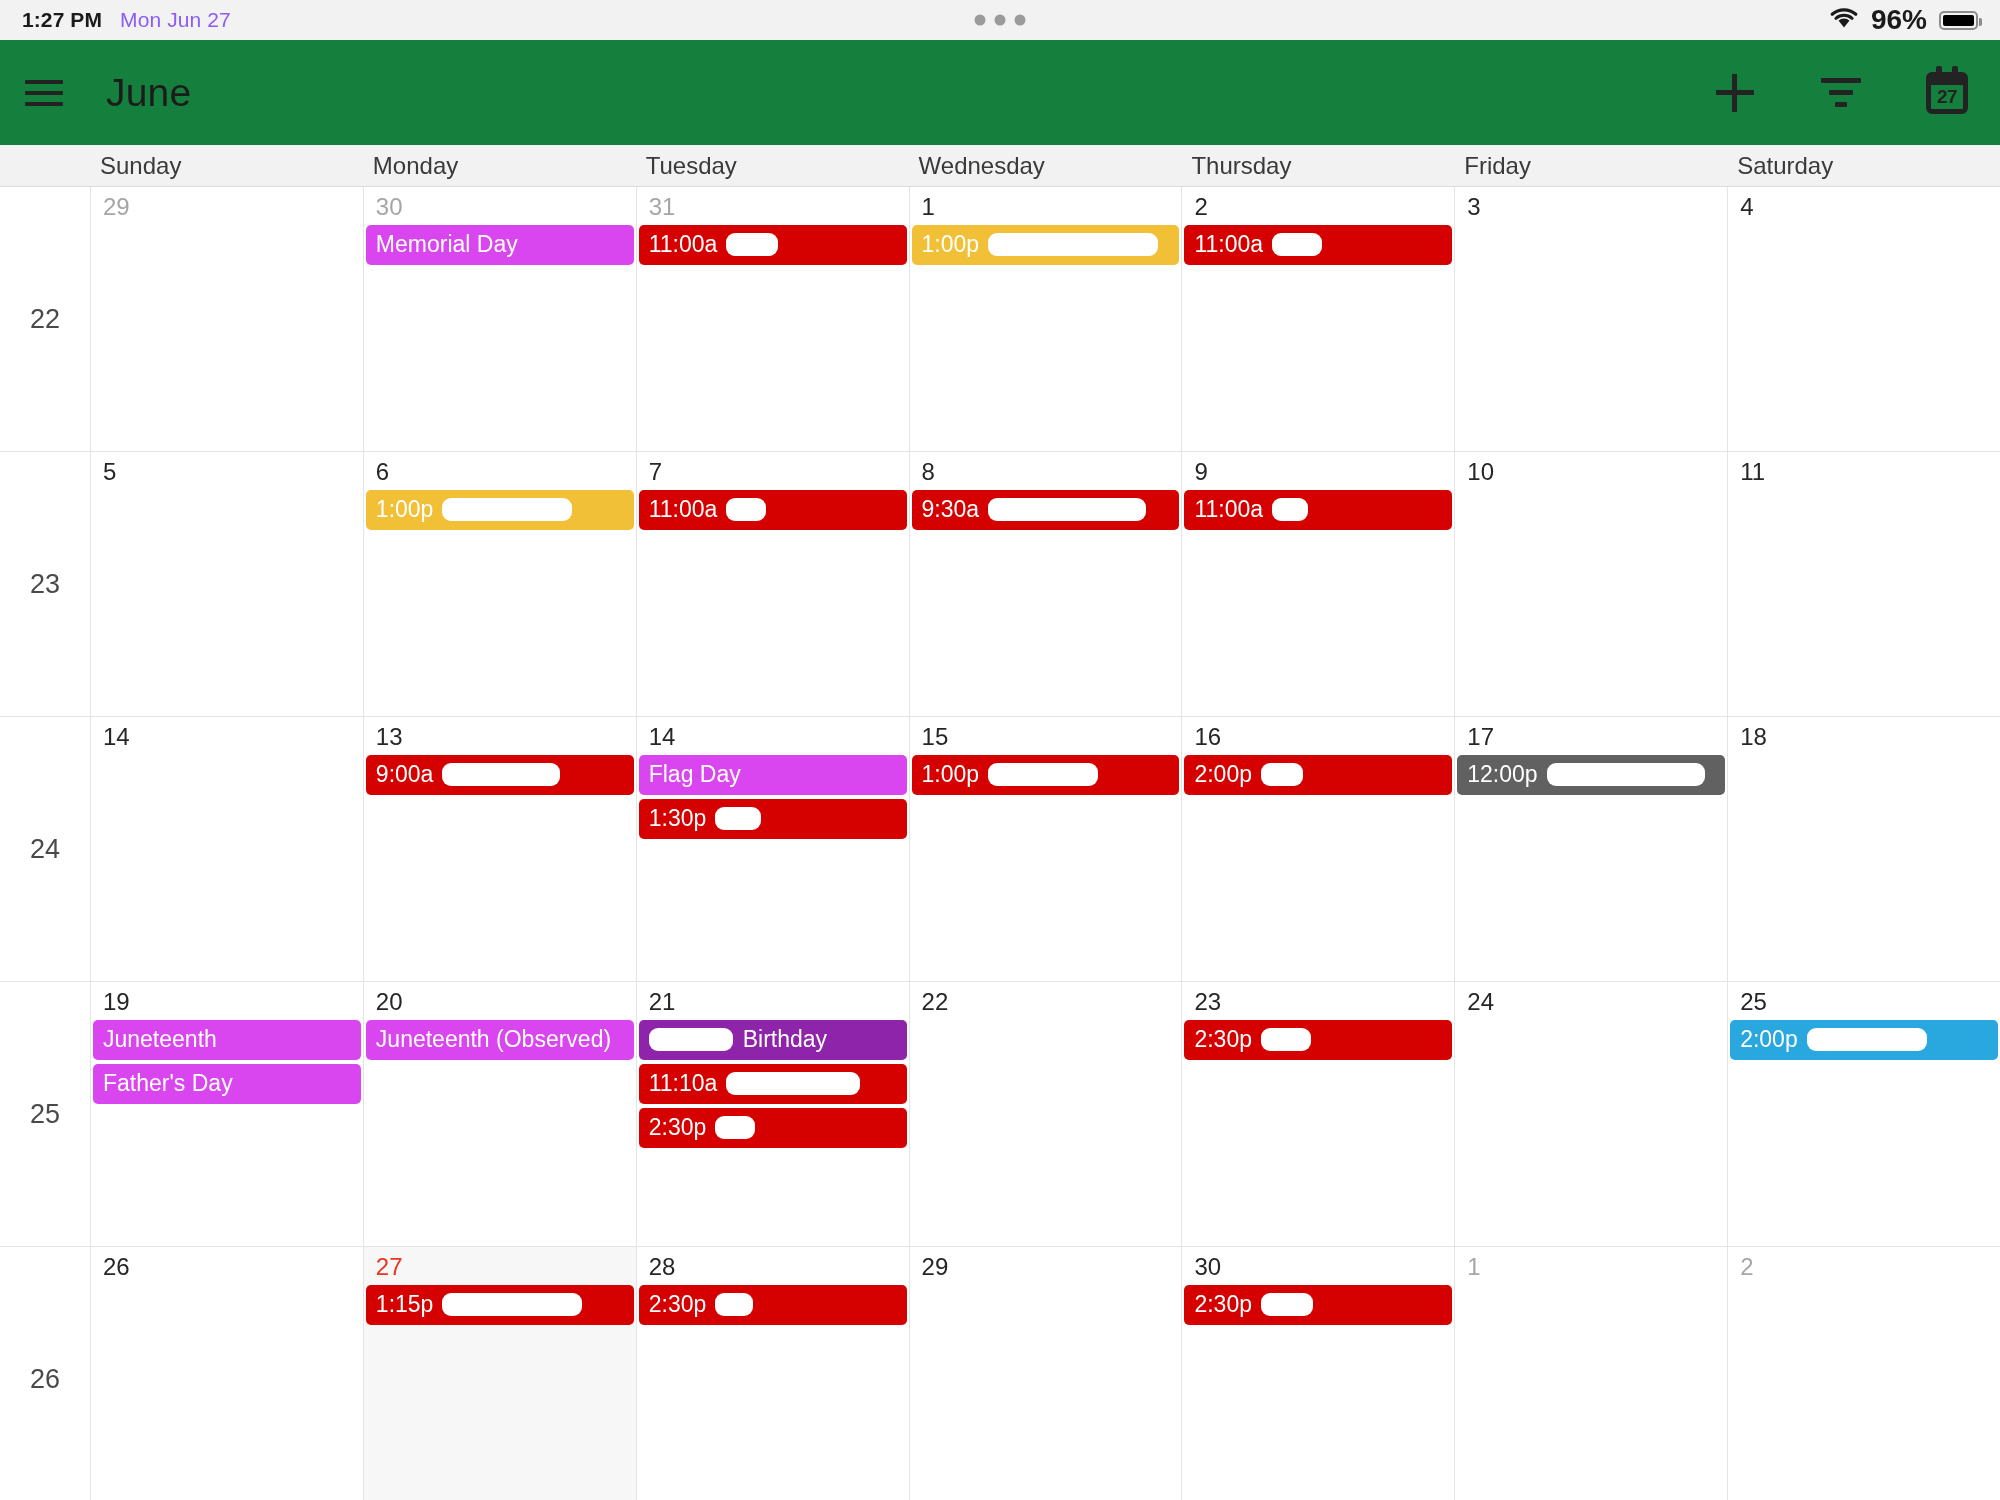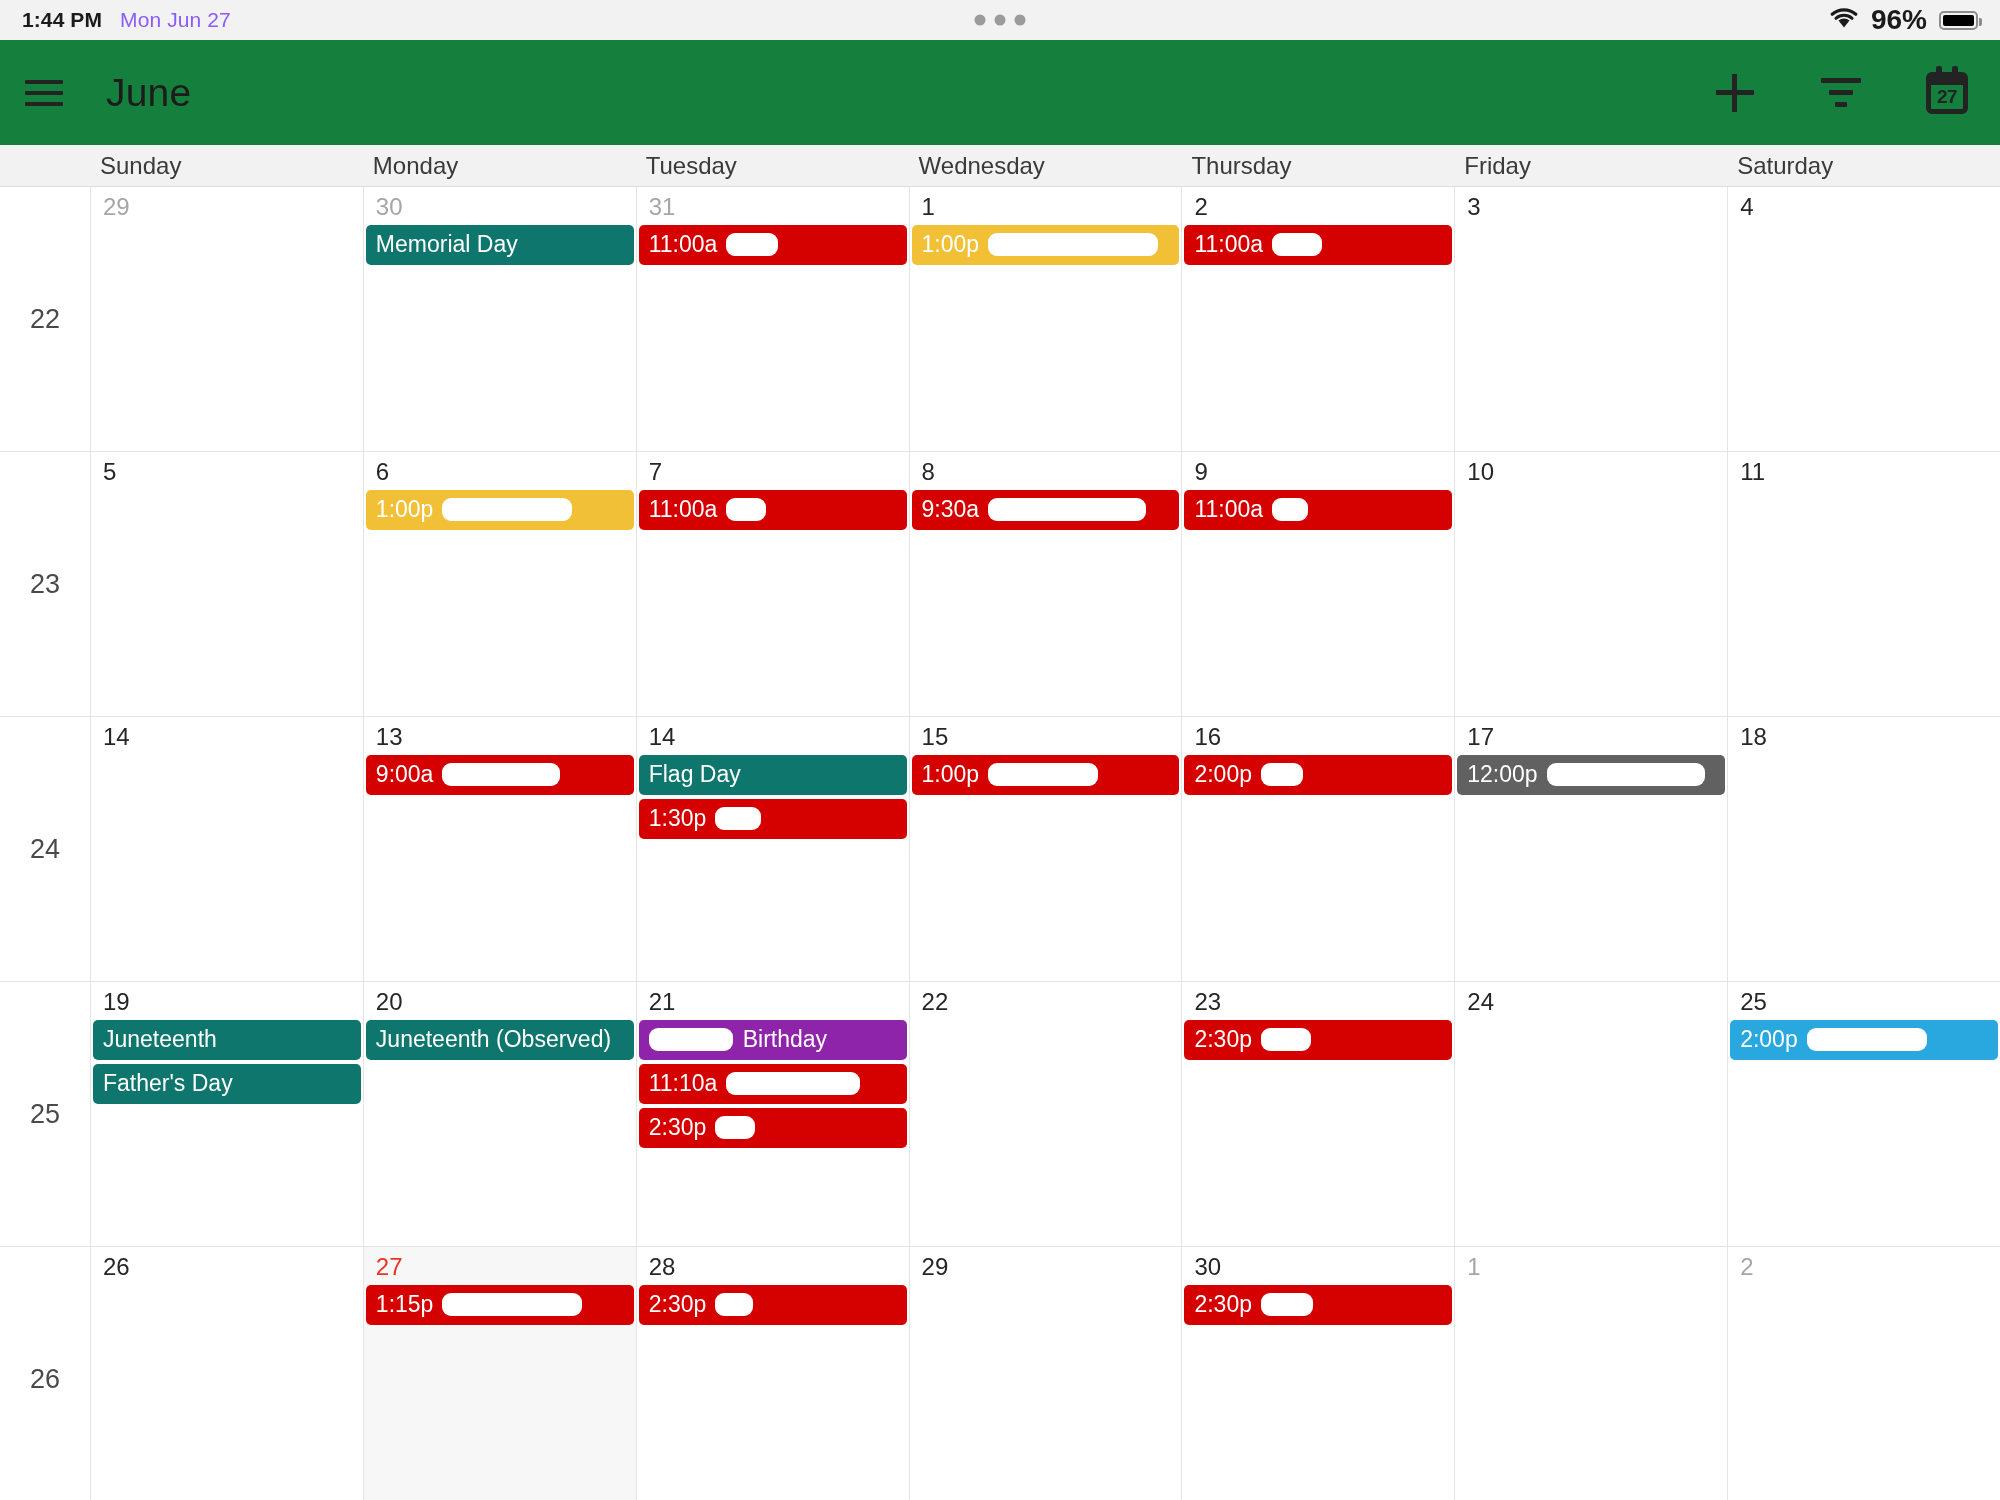--- a/index.html
+++ b/index.html
@@ -86,33 +86,33 @@
   .daynum.today{ color:#ea3323; font-weight:400;}
 
   .ev{ height:40px; margin:0 2px 4px 2px; border-radius:5px; color:#fff;
        font-size:23px; display:flex; align-items:center; padding:0 10px;
        white-space:nowrap; overflow:hidden; cursor:pointer;}
   .ev .t{ margin-right:9px; flex:0 0 auto;}
   .ev .blob{ display:inline-block; background:#ffffff; border-radius:9px; height:23px;
              flex:0 0 auto;}
   .ev .title{ flex:0 0 auto;}
 
-  .ev.g{ background:#0f766e;}
+  .ev.g{ background:#d946ef;}
   .ev.r{ background:#d50000;}
   .ev.y{ background:#f2c037;}
   .ev.gr{ background:#616161;}
   .ev.p{ background:#8e24aa;}
   .ev.b{ background:#29a8e0;}
 </style>
 </head>
 <body>
 
 <div class="statusbar">
   <div class="sb-left">
-    <span class="sb-time">1:44 PM</span>
+    <span class="sb-time">1:27 PM</span>
     <span class="sb-date">Mon Jun 27</span>
   </div>
   <div class="sb-dots">
     <i></i>
       <i></i>
       <i></i>
   </div>
   <div class="sb-right">
     <span>
       <svg width="30" height="22" viewBox="0 0 30 22">

